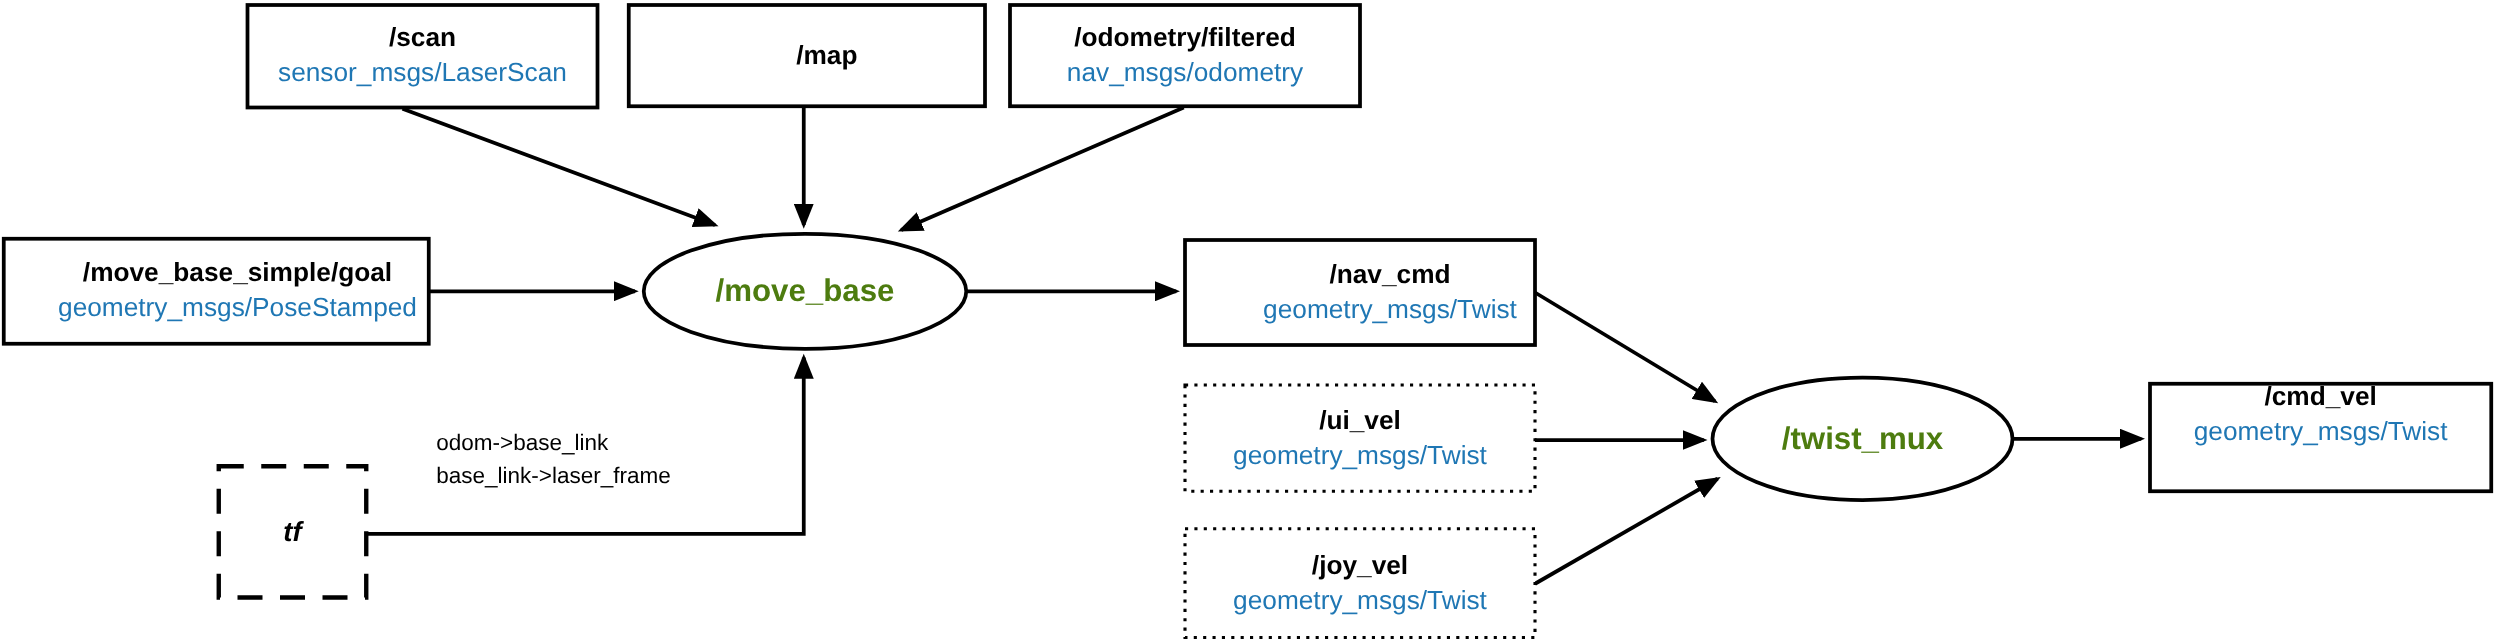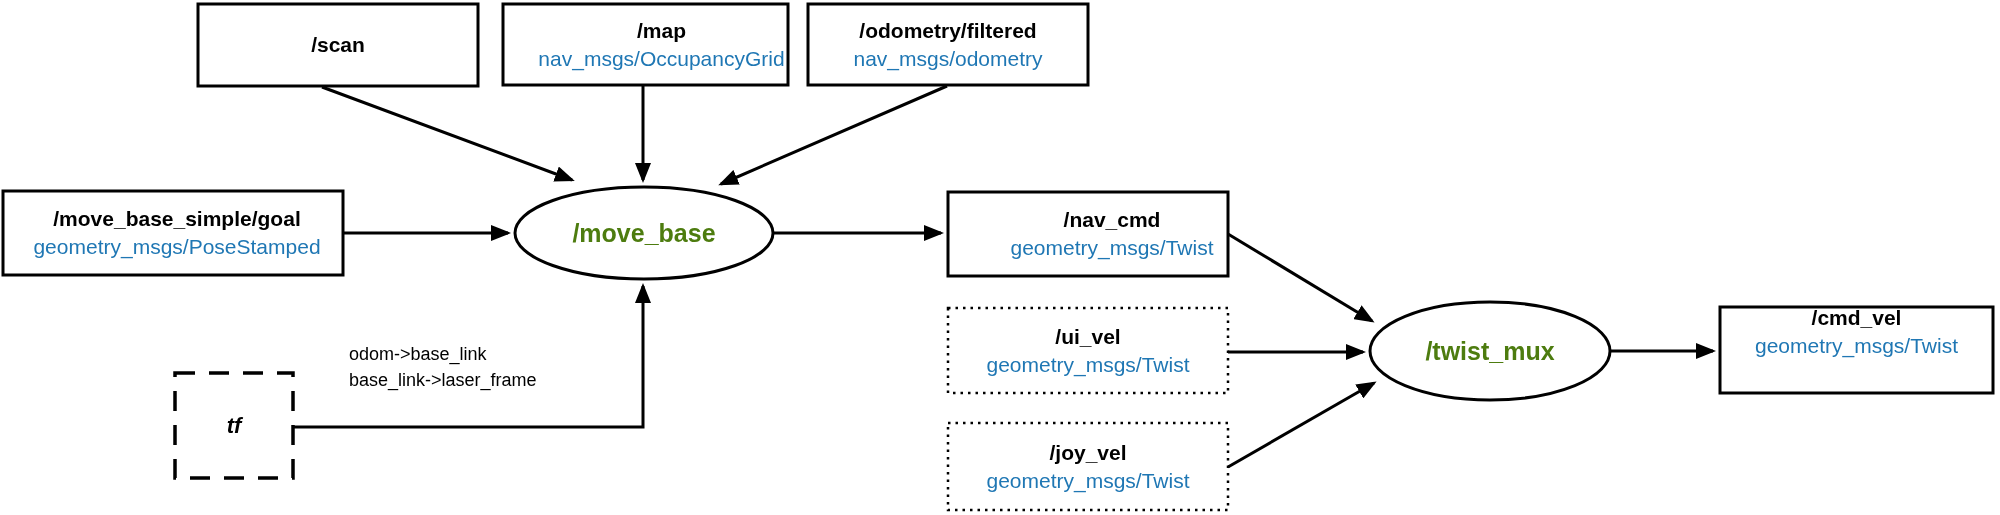--- a/index.html
+++ b/index.html
@@ -67,33 +67,33 @@
       <rect class="shape dotted" x="948" y="423" width="280" height="87"></rect>
       <rect class="shape" x="1720" y="307" width="273" height="86"></rect>
       <rect class="shape dashed" x="175" y="373" width="118" height="105"></rect>
       <ellipse class="shape" cx="644" cy="233" rx="129" ry="46"></ellipse>
       <ellipse class="shape" cx="1490" cy="351" rx="120" ry="49"></ellipse>
     </g>
   </svg>
 
   <div class="overlay" style="left:198px; top:4px; width:280px; height:82px;">
     <span class="topic-name">/scan</span>
+    <span class="topic-type">sensor_msgs/LaserScan</span>
   </div>
 
   <div class="overlay" style="left:503px; top:4px; width:285px; height:81px;padding-left:32px;">
     <span class="topic-name">/map</span>
-    <span class="topic-type">nav_msgs/OccupancyGrid</span>
   </div>
 
   <div class="overlay" style="left:808px; top:4px; width:280px; height:81px;">
     <span class="topic-name">/odometry/filtered</span>
     <span class="topic-type">nav_msgs/odometry</span>
   </div>
 
-  <div class="overlay" style="left:7px; top:191px; width:340px; height:84px;">
+  <div class="overlay" style="left:20px; top:191px; width:340px; height:84px;">
     <span class="topic-name">/move_base_simple/goal</span>
     <span class="topic-type">geometry_msgs/PoseStamped</span>
   </div>
 
   <div class="overlay" style="left:948px; top:192px; width:328px; height:84px;">
     <span class="topic-name">/nav_cmd</span>
     <span class="topic-type">geometry_msgs/Twist</span>
   </div>
 
   <div class="overlay" style="left:948px; top:308px; width:280px; height:85px;">

